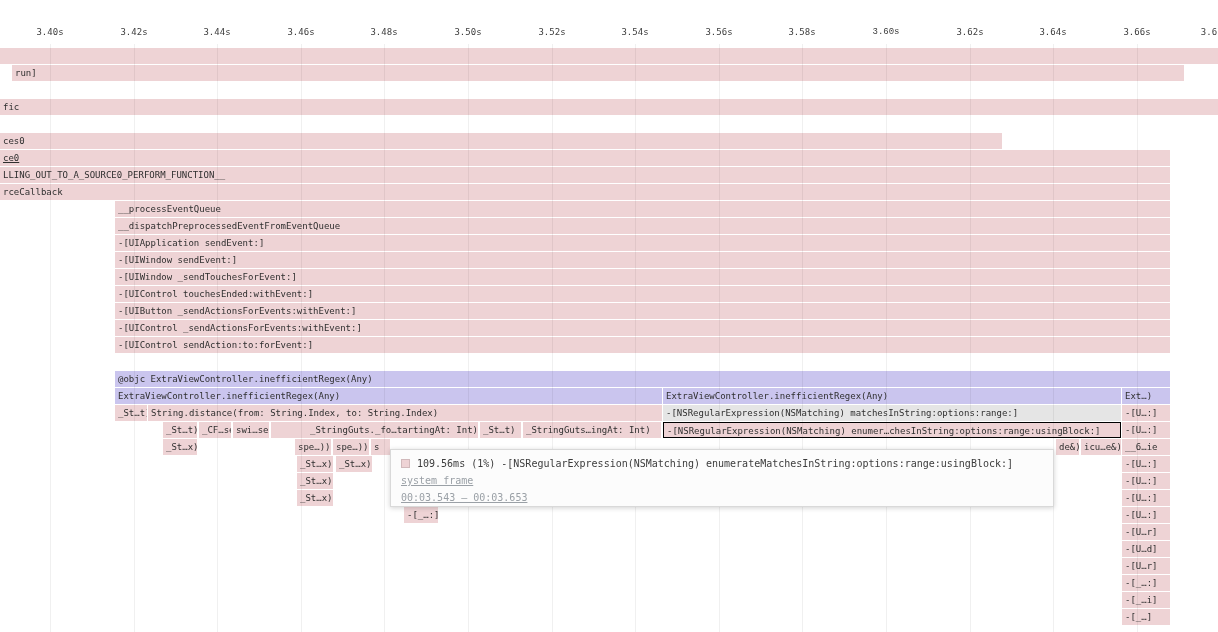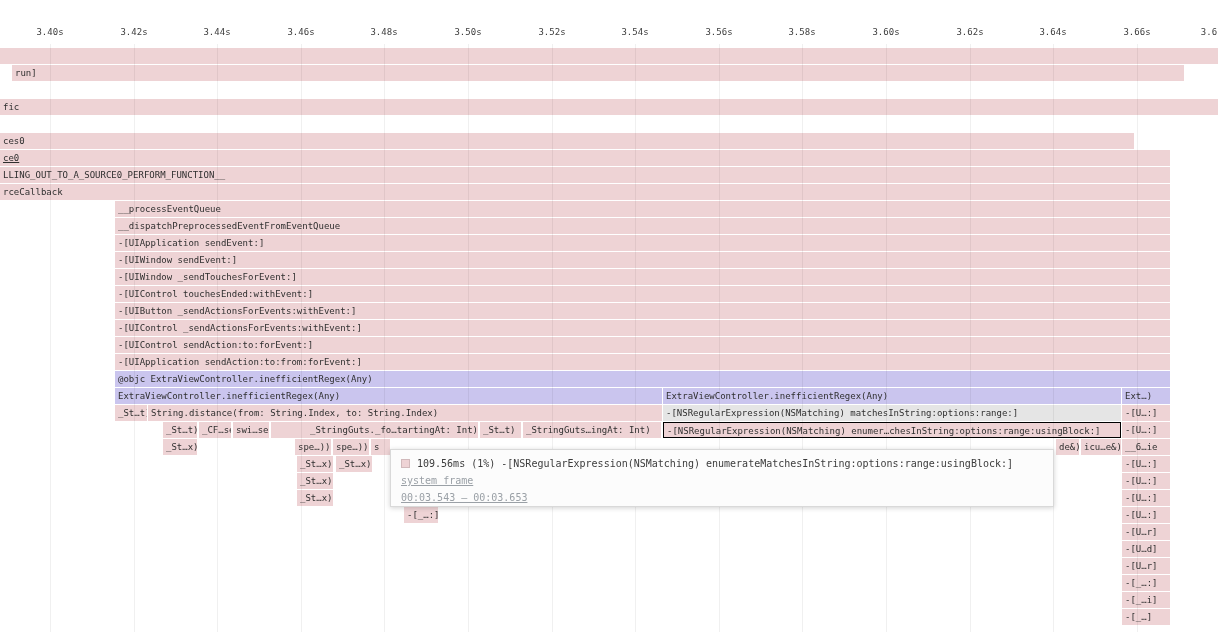--- a/index.html
+++ b/index.html
@@ -23,34 +23,33 @@
             border:1px solid rgba(0,0,0,0.12); vertical-align:-1px; }
 </style>
 </head>
 <body>
 
 <div class="stage">
   <div class="chart" id="chart">
       <div class="bar" style="left: 0px; top: 48px; width: 1218px; background: rgb(238, 211, 213);"></div>
       <div class="bar" style="left: 12px; top: 65px; width: 1172px; background: rgb(238, 211, 213);">run]</div>
       <div class="bar" style="left: 0px; top: 99px; width: 1218px; background: rgb(238, 211, 213);">fic</div>
-      <div class="bar" style="left: 0px; top: 133px; width: 1134px; background: rgb(238, 211, 213);">ces0</div>
+      <div class="bar" style="left: 0px; top: 133px; width: 1002px; background: rgb(238, 211, 213);">ces0</div>
       <div class="bar" style="left: 0px; top: 150px; width: 1170px; background: rgb(238, 211, 213); text-decoration: underline;">ce0</div>
       <div class="bar" style="left: 0px; top: 167px; width: 1170px; background: rgb(238, 211, 213);">LLING_OUT_TO_A_SOURCE0_PERFORM_FUNCTION__</div>
       <div class="bar" style="left: 0px; top: 184px; width: 1170px; background: rgb(238, 211, 213);">rceCallback</div>
       <div class="bar" style="left: 115px; top: 201px; width: 1055px; background: rgb(238, 211, 213);">__processEventQueue</div>
       <div class="bar" style="left: 115px; top: 218px; width: 1055px; background: rgb(238, 211, 213);">__dispatchPreprocessedEventFromEventQueue</div>
       <div class="bar" style="left: 115px; top: 235px; width: 1055px; background: rgb(238, 211, 213);">-[UIApplication sendEvent:]</div>
       <div class="bar" style="left: 115px; top: 252px; width: 1055px; background: rgb(238, 211, 213);">-[UIWindow sendEvent:]</div>
       <div class="bar" style="left: 115px; top: 269px; width: 1055px; background: rgb(238, 211, 213);">-[UIWindow _sendTouchesForEvent:]</div>
       <div class="bar" style="left: 115px; top: 286px; width: 1055px; background: rgb(238, 211, 213);">-[UIControl touchesEnded:withEvent:]</div>
       <div class="bar" style="left: 115px; top: 303px; width: 1055px; background: rgb(238, 211, 213);">-[UIButton _sendActionsForEvents:withEvent:]</div>
       <div class="bar" style="left: 115px; top: 320px; width: 1055px; background: rgb(238, 211, 213);">-[UIControl _sendActionsForEvents:withEvent:]</div>
       <div class="bar" style="left: 115px; top: 337px; width: 1055px; background: rgb(238, 211, 213);">-[UIControl sendAction:to:forEvent:]</div>
-      <div class="bar" style="left: 115px; top: 354px; width: 1055px; background: rgb(238, 211, 213);">-[UIApplication sendAction:to:from:forEvent:]</div>
       <div class="bar" style="left: 115px; top: 371px; width: 1055px; background: rgb(202, 197, 238);">@objc ExtraViewController.inefficientRegex(Any)</div>
       <div class="bar" style="left: 115px; top: 388px; width: 547px; background: rgb(202, 197, 238);">ExtraViewController.inefficientRegex(Any)</div>
       <div class="bar" style="left: 663px; top: 388px; width: 458px; background: rgb(202, 197, 238);">ExtraViewController.inefficientRegex(Any)</div>
       <div class="bar" style="left: 1122px; top: 388px; width: 48px; background: rgb(202, 197, 238);">Ext…)</div>
       <div class="bar" style="left: 115px; top: 405px; width: 32px; background: rgb(238, 211, 213);">_St…t)</div>
       <div class="bar" style="left: 148px; top: 405px; width: 514px; background: rgb(238, 211, 213);">String.distance(from: String.Index, to: String.Index)</div>
       <div class="bar" style="left: 663px; top: 405px; width: 458px; background: #e5e5e5;">-[NSRegularExpression(NSMatching) matchesInString:options:range:]</div>
       <div class="bar" style="left: 1122px; top: 405px; width: 48px; background: rgb(238, 211, 213);">-[U…:]</div>
       <div class="bar" style="left: 163px; top: 422px; width: 34px; background: rgb(238, 211, 213);">_St…t)</div>
       <div class="bar" style="left: 199px; top: 422px; width: 32px; background: rgb(238, 211, 213);">_CF…se</div>
@@ -103,21 +102,21 @@
       <span class="tick-label" style="left: 50px;">3.40s</span>
       <span class="tick-label" style="left: 134px;">3.42s</span>
       <span class="tick-label" style="left: 217px;">3.44s</span>
       <span class="tick-label" style="left: 301px;">3.46s</span>
       <span class="tick-label" style="left: 384px;">3.48s</span>
       <span class="tick-label" style="left: 468px;">3.50s</span>
       <span class="tick-label" style="left: 552px;">3.52s</span>
       <span class="tick-label" style="left: 635px;">3.54s</span>
       <span class="tick-label" style="left: 719px;">3.56s</span>
       <span class="tick-label" style="left: 802px;">3.58s</span>
-      <span class="tick-label" style="left: 886px;">3.60s</span>
+      <span class="tick-label" style="left: 886px; font-family: Liberation Mono, monospace;">3.60s</span>
       <span class="tick-label" style="left: 970px;">3.62s</span>
       <span class="tick-label" style="left: 1053px;">3.64s</span>
       <span class="tick-label" style="left: 1137px;">3.66s</span>
       <span class="tick-label" style="left: 1209px;">3.6</span>
     </div>
 
   <div class="tooltip">
     <div class="tt-line1">
       <span class="swatch" id="swatch" style="background: rgb(238, 211, 213);"></span><span>109.56ms (1%) -[NSRegularExpression(NSMatching) enumerateMatchesInString:options:range:usingBlock:]</span>
     </div>

